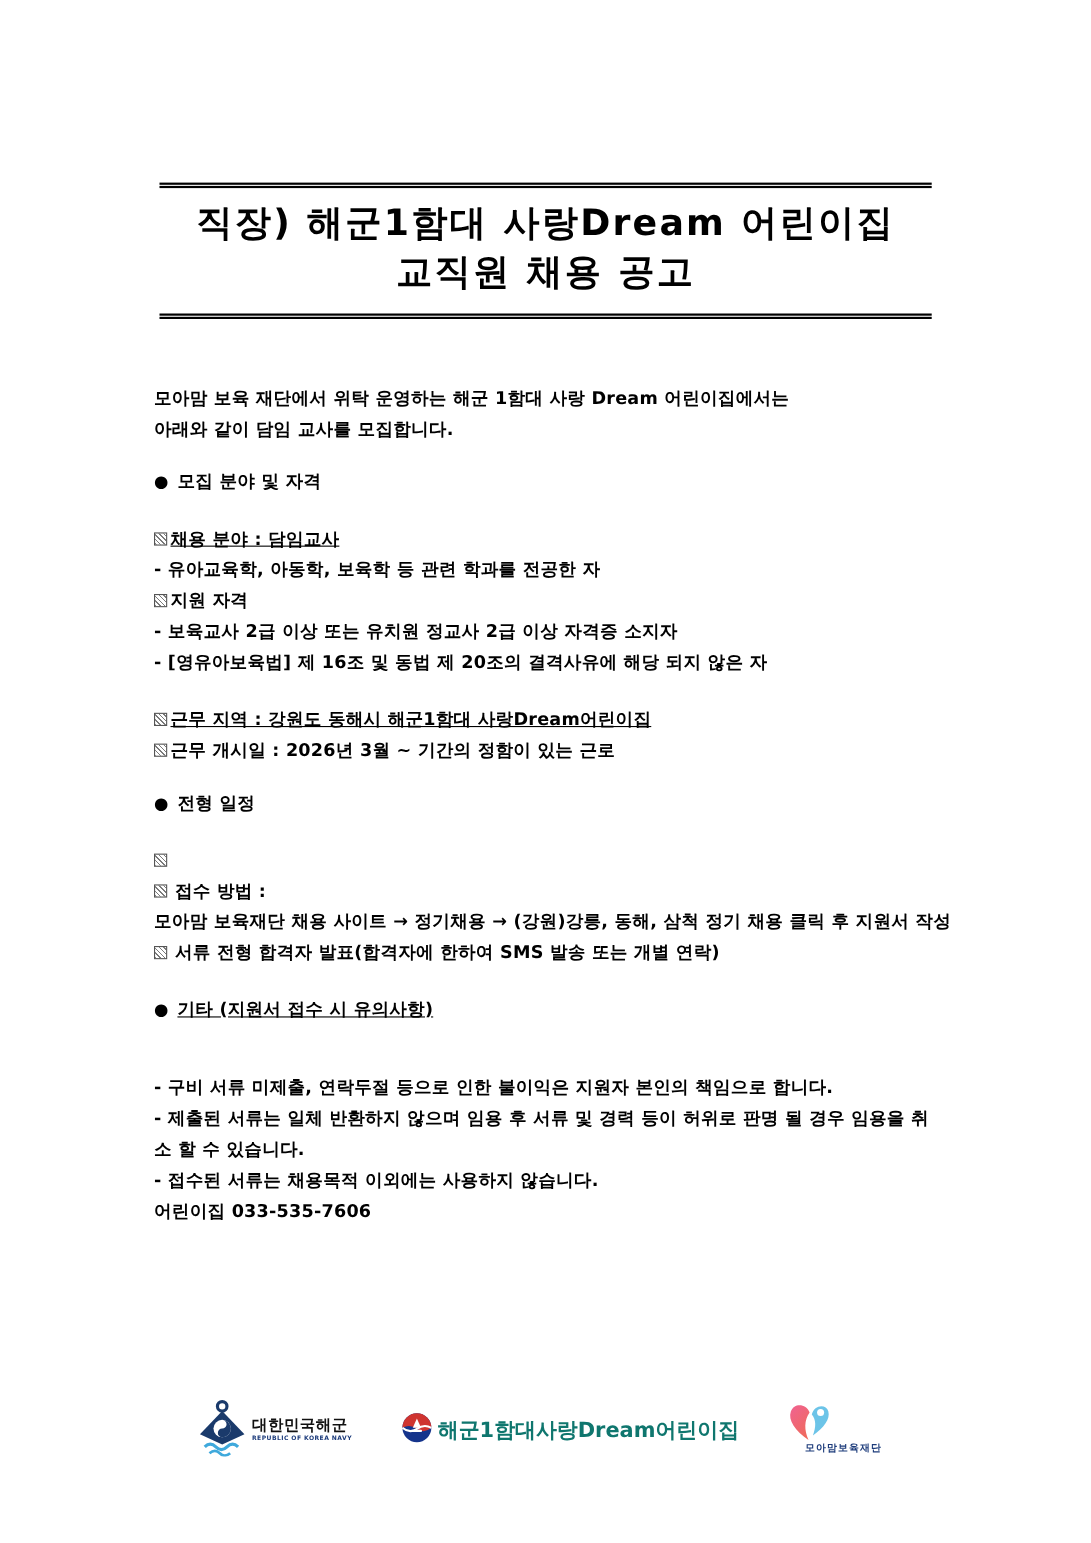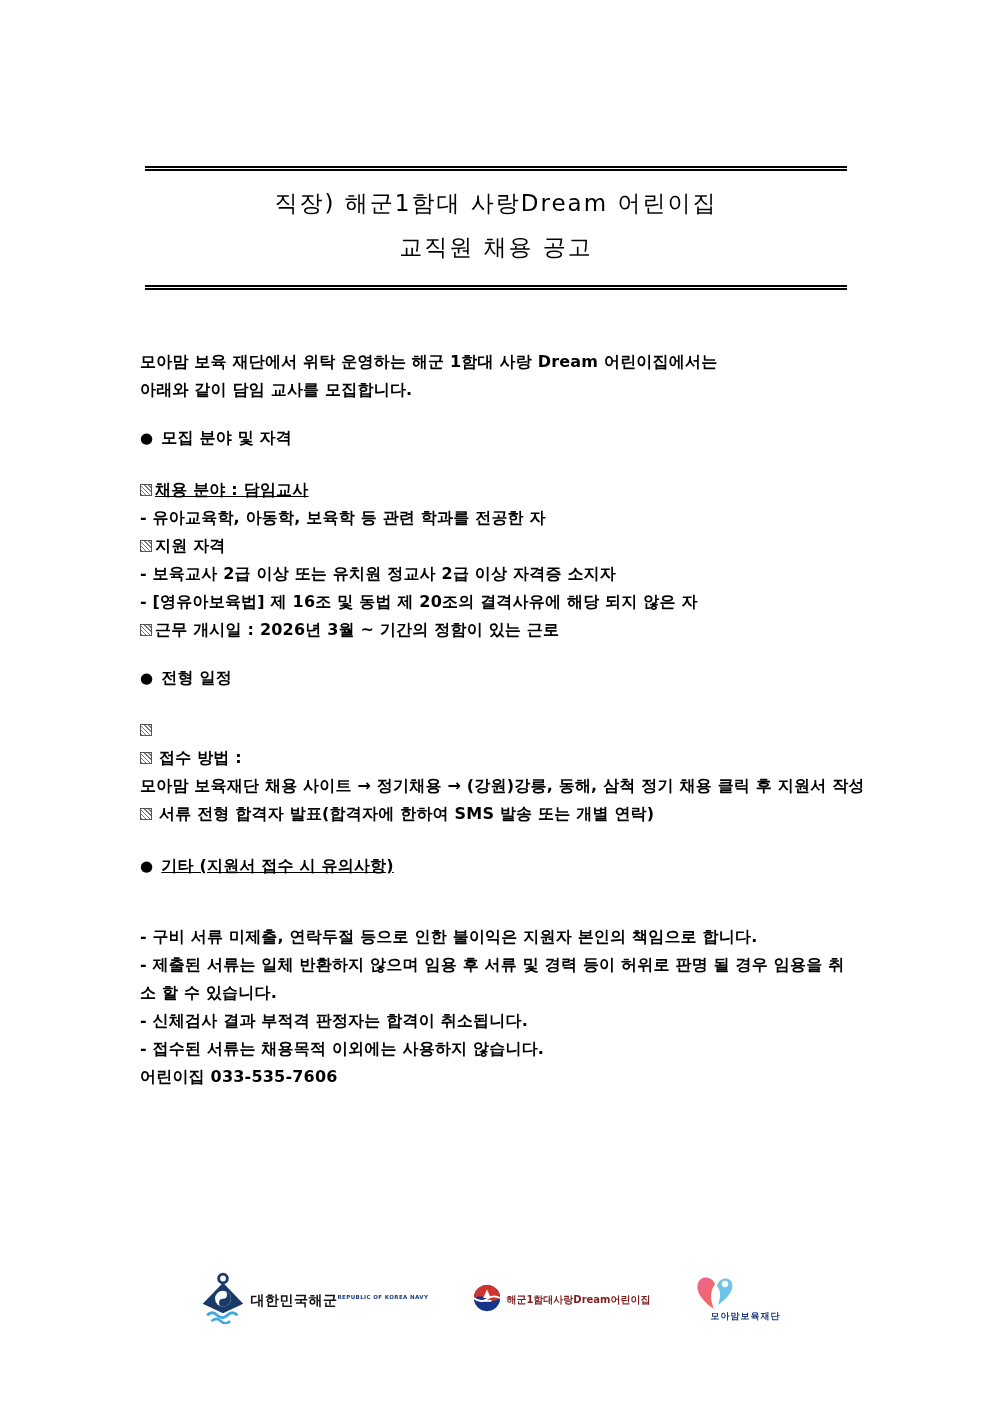--- a/index.html
+++ b/index.html
@@ -6,44 +6,44 @@
   .page{
     width:992px;height:1403px;background:#ffffff;position:relative;
     font-family:"DejaVu Sans","Liberation Sans",sans-serif;color:#000;overflow:hidden;
   }
   
   .title-box{
     width:702px;margin:166px auto 0;
     border-top:5px double #000;border-bottom:5px double #000;
     text-align:center;padding:10px 0 16px;
   }
-  .title-line{font-size:23px;font-weight:400;line-height:44px;letter-spacing:2px;}
+  .title-line{font-size:33px;font-weight:700;line-height:44px;letter-spacing:2px;}
   
   .body{margin:58px 50px 0 140px;}
   .line{font-size:16px;font-weight:700;line-height:28px;letter-spacing:0.2px;white-space:nowrap;}
   .gap-s{margin-top:20px;}
   .gap-m{margin-top:24px;text-decoration:underline;}
   .gap-l{margin-top:43px;}
   .dot-glyph{font-size:15px;margin-right:8px;display:inline-block;vertical-align:0;}
   .hatch{
     width:12px;height:12px;display:inline-block;box-sizing:border-box;
     border:1px solid #555;margin-right:7px;vertical-align:-1px;
     background:repeating-linear-gradient(45deg,#7a7a7a 0,#7a7a7a 1px,#fff 1px,#fff 3px);
   }
   .hatch.tight{margin-right:3px;}
   
   .footer{
     position:absolute;left:0;right:0;top:1272px;
     display:flex;justify-content:center;align-items:center;gap:44px;
   }
   .logo{display:flex;align-items:center;}
-  .navy-text{margin-left:5px;display:flex;flex-direction:row;justify-content:center;}
+  .navy-text{margin-left:5px;display:flex;flex-direction:column;justify-content:center;}
   .navy-ko{font-size:14px;font-weight:800;letter-spacing:0.5px;line-height:15px;color:#111;}
   .navy-en{font-size:5.5px;font-weight:700;color:#1b3a7a;letter-spacing:0.4px;line-height:8px;}
-  .center-name{font-size:10px;font-weight:800;color:#7f1d1d;margin-left:4px;letter-spacing:0px;}
+  .center-name{font-size:19px;font-weight:800;color:#0f766e;margin-left:4px;letter-spacing:0px;}
   .foundation{position:relative;width:96px;height:52px;}
   .foundation svg{position:absolute;left:0;top:0;}
   .foundation-name{
     position:absolute;left:16px;top:36px;font-size:9px;font-weight:800;
     color:#1b3a7a;letter-spacing:1px;white-space:nowrap;
   }
 </style>
 </head>
 <body>
 
@@ -60,35 +60,35 @@
     <div class="line">아래와 같이 담임 교사를 모집합니다.</div>
 
     <div class="line gap-s"><span class="dot-glyph">●</span><span>모집 분야 및 자격</span></div>
 
     <div class="line gap-m"><span class="hatch tight"></span><span>채용 분야 : 담임교사</span></div>
     <div class="line">- 유아교육학, 아동학, 보육학 등 관련 학과를 전공한 자</div>
     <div class="line"><span class="hatch tight"></span><span>지원 자격</span></div>
     <div class="line">- 보육교사 2급 이상 또는 유치원 정교사 2급 이상 자격증 소지자</div>
     <div class="line">- [영유아보육법] 제 16조 및 동법 제 20조의 결격사유에 해당 되지 않은 자</div>
 
+    <div class="line gap-m"><span class="hatch tight"></span><span>근무 지역 : 강원도 동해시 해군1함대 사랑Dream어린이집</span></div>
     <div class="line"><span class="hatch tight"></span><span>근무 개시일 : 2026년 3월 ~ 기간의 정함이 있는 근로</span></div>
 
     <div class="line gap-s"><span class="dot-glyph">●</span><span>전형 일정</span></div>
 
     <div class="line gap-m"><span class="hatch"></span></div>
     <div class="line"><span class="hatch"></span><span>접수 방법 :</span></div>
     <div class="line">모아맘 보육재단 채용 사이트 → 정기채용 → (강원)강릉, 동해, 삼척 정기 채용 클릭 후 지원서 작성</div>
     <div class="line"><span class="hatch"></span><span>서류 전형 합격자 발표(합격자에 한하여 SMS 발송 또는 개별 연락)</span></div>
 
     <div class="line gap-m"><span class="dot-glyph">●</span><span>기타 (지원서 접수 시 유의사항)</span></div>
 
     <div class="line gap-l">- 구비 서류 미제출, 연락두절 등으로 인한 불이익은 지원자 본인의 책임으로 합니다.</div>
     <div class="line">- 제출된 서류는 일체 반환하지 않으며 임용 후 서류 및 경력 등이 허위로 판명 될 경우 임용을 취</div>
     <div class="line">소 할 수 있습니다.</div>
-    <div class="line">- 신체검사 결과 부적격 판정자는 합격이 취소됩니다.</div>
     <div class="line">- 접수된 서류는 채용목적 이외에는 사용하지 않습니다.</div>
 
     <div class="line">어린이집 033-535-7606</div>
 
   </div>
 
   <div class="footer">
 
     <div class="logo">
       <span>

